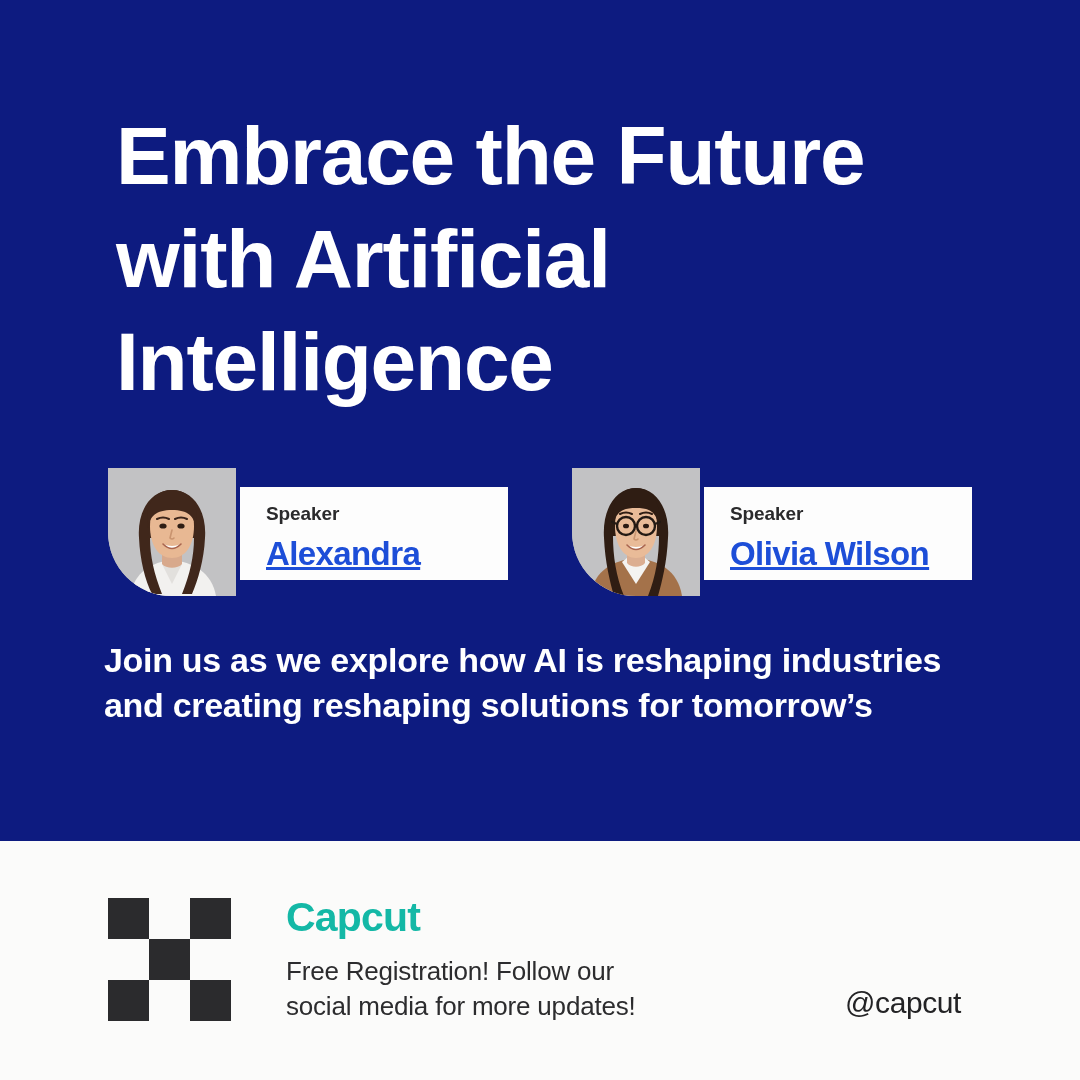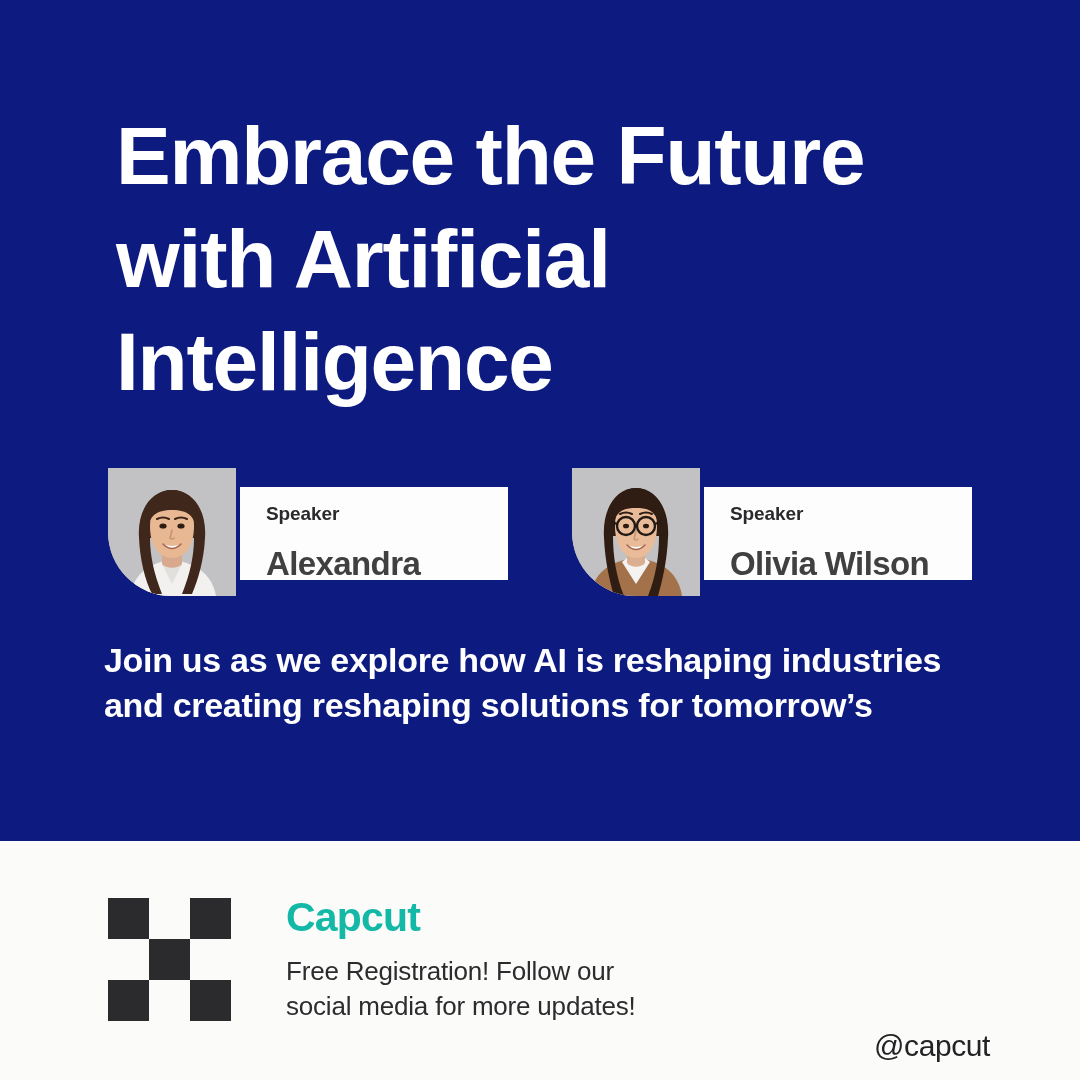--- a/index.html
+++ b/index.html
@@ -83,25 +83,26 @@
     font-size: 19px;
     font-weight: 700;
     color: #2a2a2c;
     letter-spacing: -0.1px;
     line-height: 22px;
   }
   .speaker-name {
     display: block;
     font-size: 33px;
     font-weight: 700;
-    color: #404040;
+    color: #1d4ed8;
     letter-spacing: -0.6px;
     line-height: 42px;
-    margin-top: 18px;
+    margin-top: 8px;
     white-space: nowrap;
+    text-decoration: underline;
   }
 
   
   .body-copy {
     position: absolute;
     left: 104px;
     top: 638px;
     width: 900px;
     color: #ffffff;
     font-size: 34px;
@@ -154,29 +155,28 @@
     font-size: 26px;
     font-weight: 400;
     color: #2c2c2e;
     line-height: 35px;
     letter-spacing: -0.2px;
   }
   .brand-tagline .tg-line { display: block; white-space: nowrap; }
 
   .handle {
     position: absolute;
-    left: 874px;
+    left: 845px;
     top: 985px;
     font-size: 30px;
     font-weight: 400;
     color: #232325;
     letter-spacing: -0.4px;
     line-height: 36px;
     white-space: nowrap;
-    margin-top: 43px;
   }
 </style>
 </head>
 <body>
 
 <div class="poster">
 
   <h1 class="headline">
     <span class="hl-line">Embrace the Future</span>
     <span class="hl-line">with Artificial</span>

